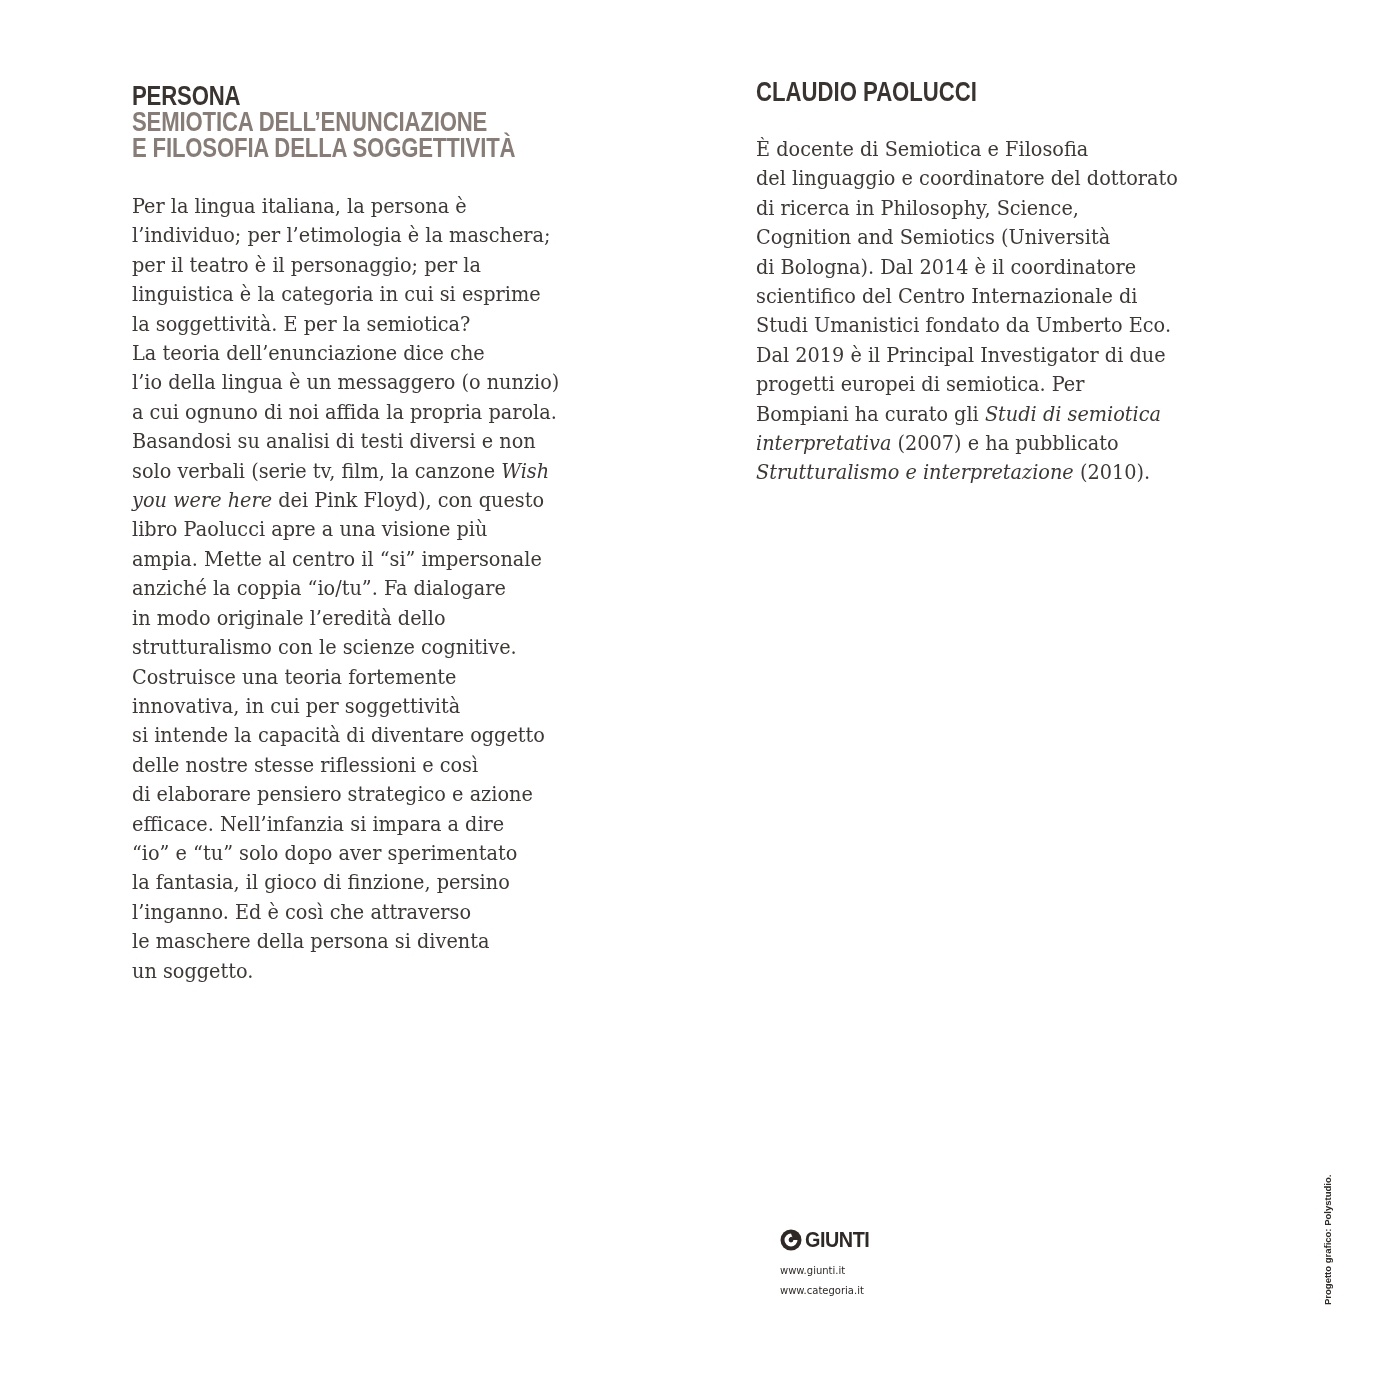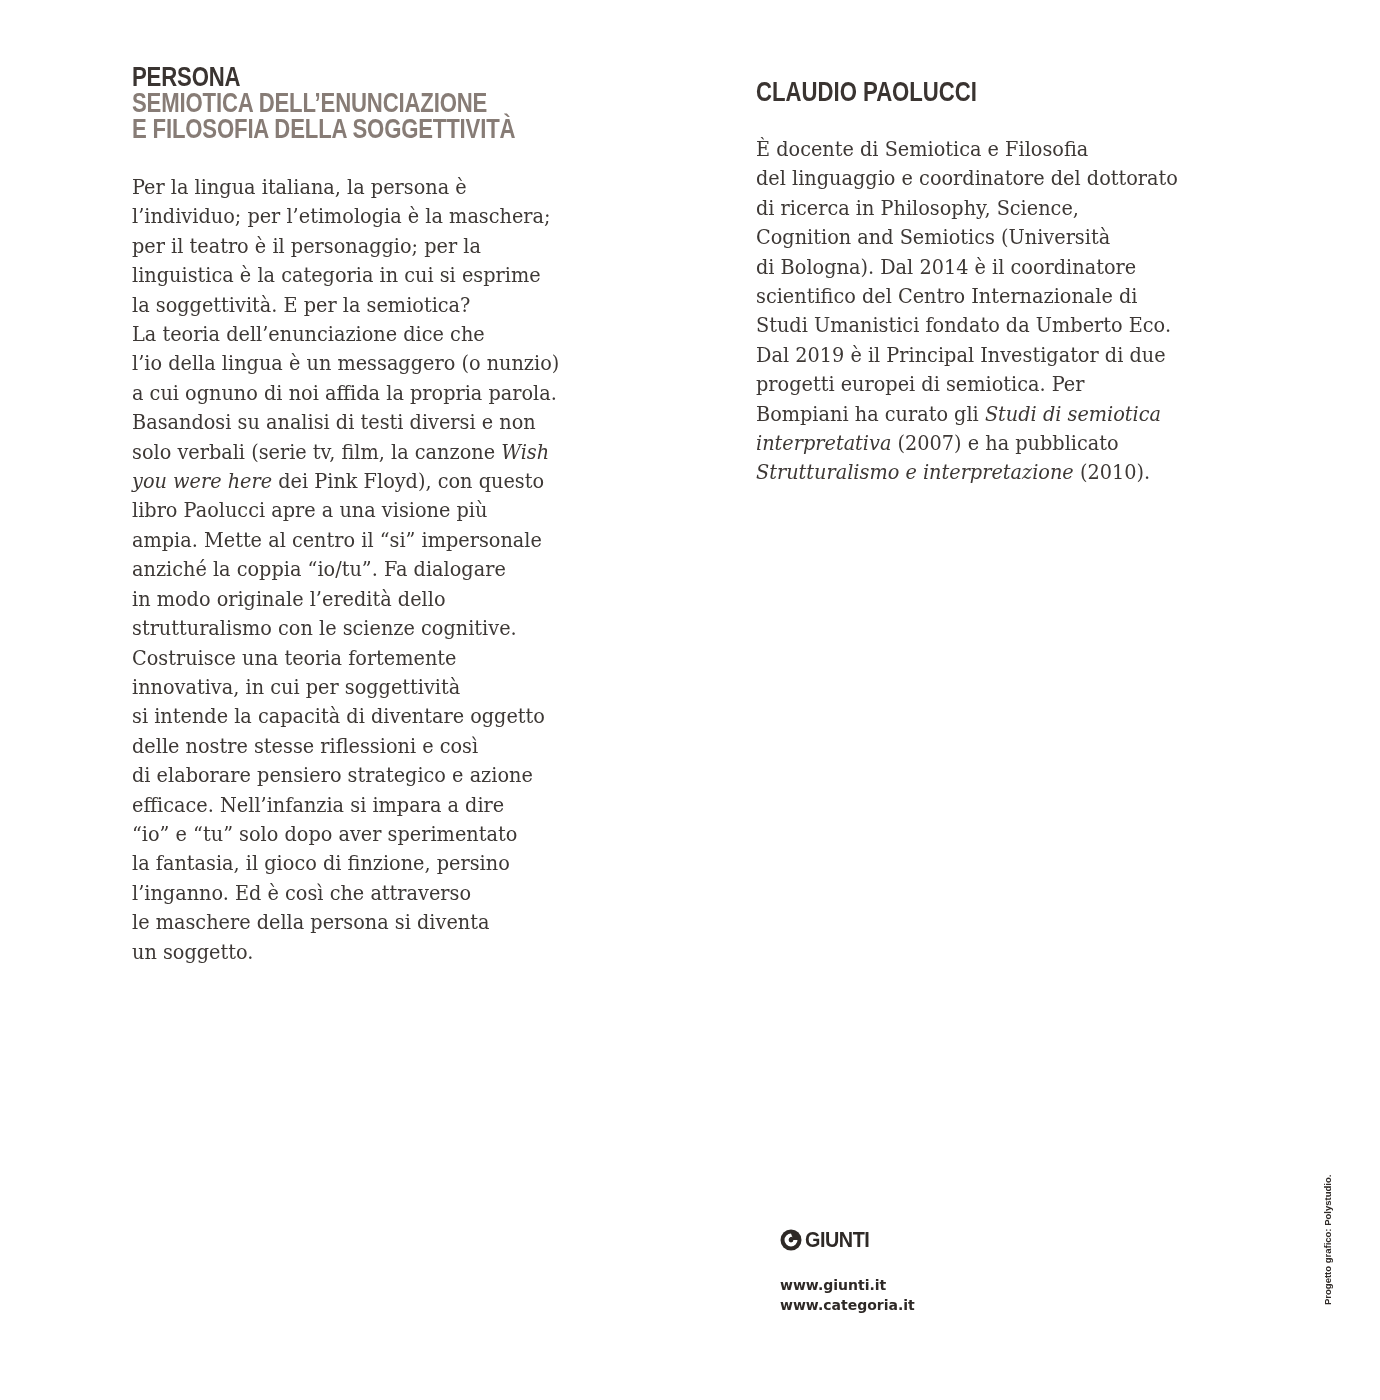--- a/index.html
+++ b/index.html
@@ -9,21 +9,21 @@
     }
     body {
       width: 1380px;
       height: 1400px;
       position: relative;
       overflow: hidden;
     }
     .col-left {
       position: absolute;
       left: 132px;
-      top: 64px;
+      top: 83px;
       width: 470px;
     }
     .col-right {
       position: absolute;
       left: 756px;
       top: 78px;
       width: 480px;
     }
     .heading {
       font-family: "Liberation Sans", sans-serif;
@@ -66,39 +66,40 @@
 
     .publisher {
       position: absolute;
       left: 780px;
       top: 1227px;
     }
     .logo {
       display: flex;
       align-items: center;
       gap: 3px;
+      justify-content: flex-end;
     }
     .logo-mark {
       width: 22px;
       height: 22px;
     }
     .logo-text {
       font-family: "Liberation Sans", sans-serif;
       font-weight: bold;
       font-size: 22px;
       color: #2e2926;
       letter-spacing: -0.5px;
       transform: scaleX(0.9);
       transform-origin: left center;
     }
     .urls {
-      margin-top: 22px;
+      margin-top: 8px;
       font-family: "DejaVu Sans", sans-serif;
-      font-weight: bold;
-      font-size: 14px;
+      font-weight: normal;
+      font-size: 10px;
       line-height: 20px;
       color: #2e2926;
     }
     .urls a {
       display: block;
       color: #2e2926;
       text-decoration: none;
     }
     .credit {
       position: absolute;

